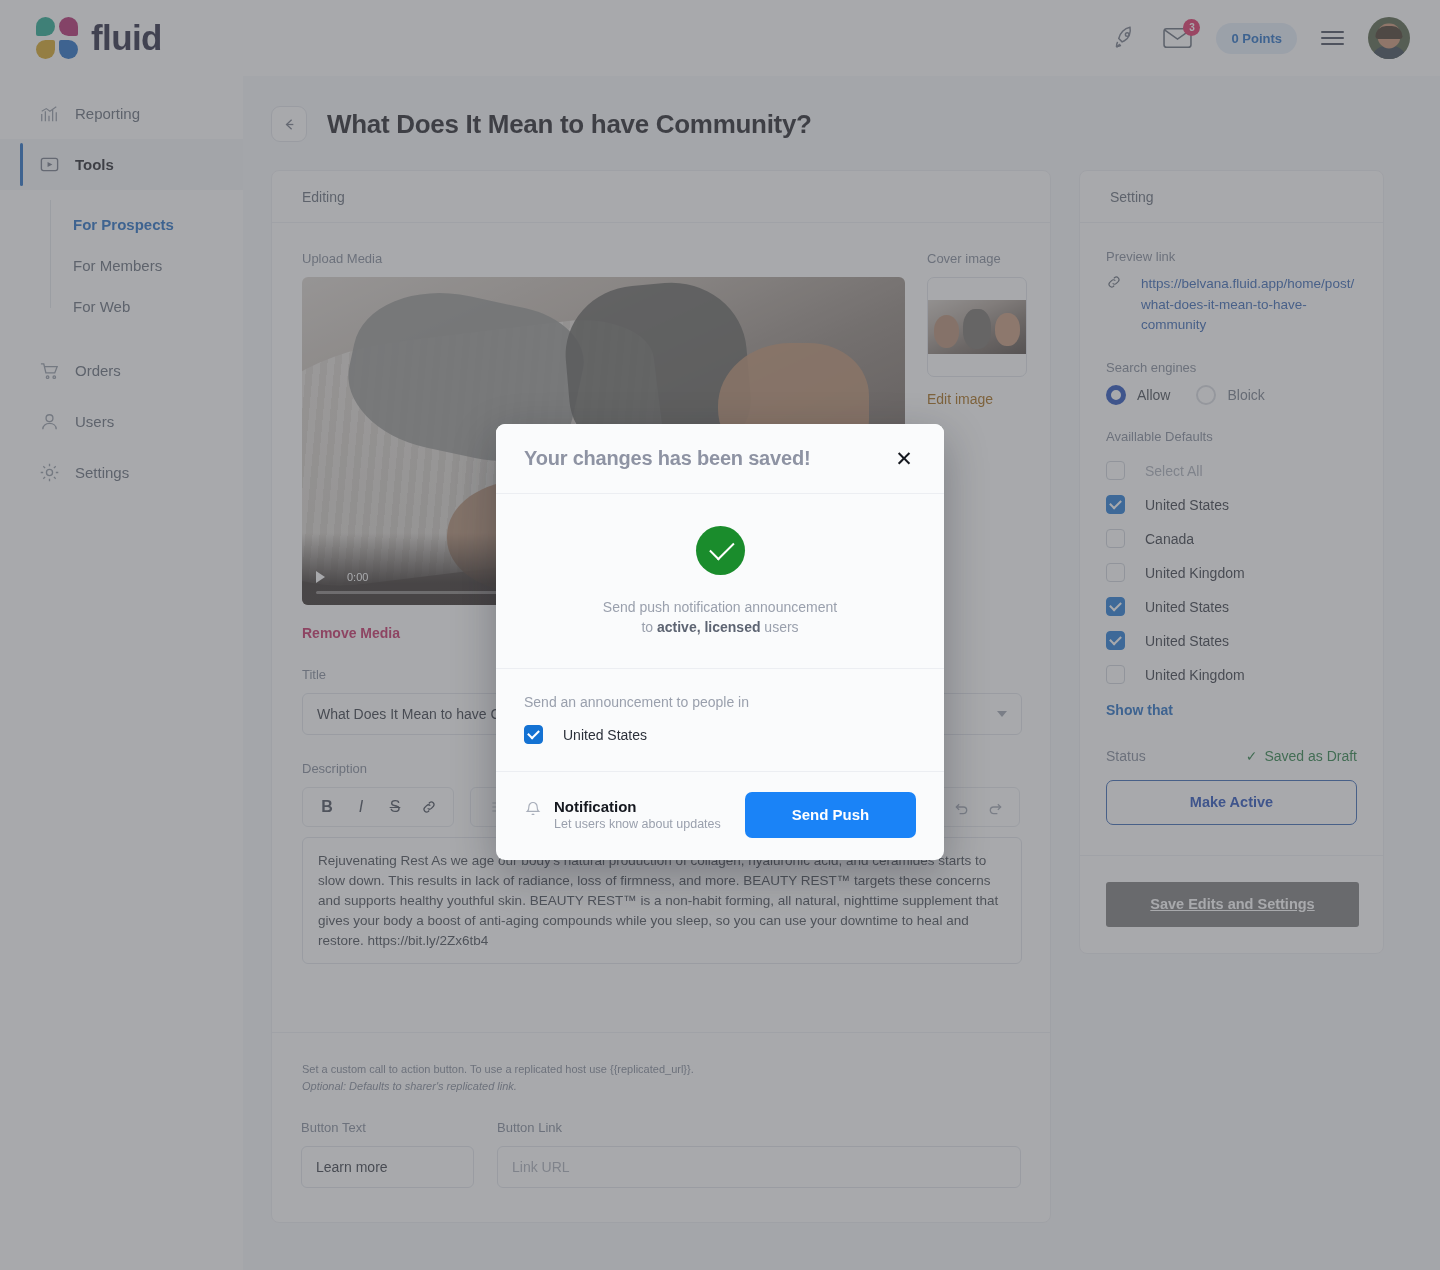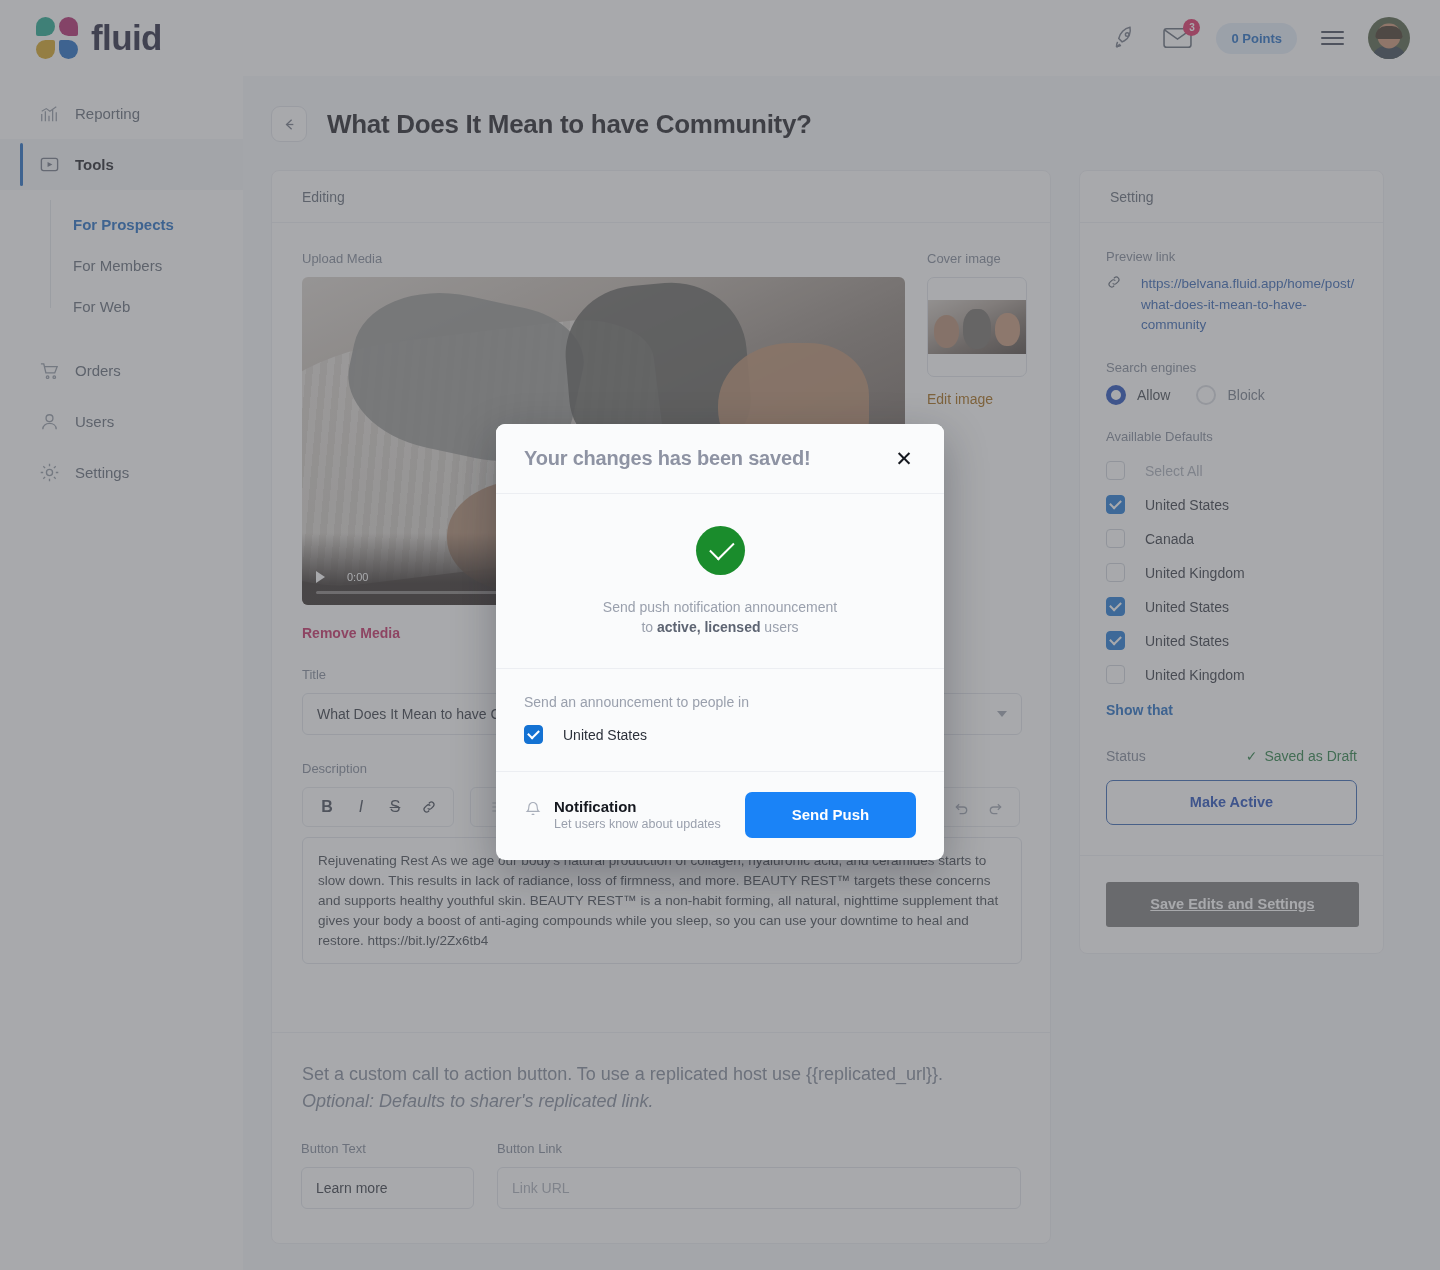--- a/index.html
+++ b/index.html
@@ -267,21 +267,21 @@
 
   .textarea-box {
     margin-top: 10px;
     width: 720px; height: 127px; border-radius: 6px;
     border: 1px solid #dfe3e9; background: #fff;
     padding: 13px 15px;
     font-size: 13.5px; line-height: 1.48; color: #3a4049;
   }
 
   .divider-row { border-top: 1px solid #eef0f3; margin-top: 34px; }
-  .cta-note { font-size: 18px; color: #7b8494; line-height: 1.5; }
+  .cta-note { font-size: 11px; color: #7b8494; line-height: 1.5; }
   .cta-note em { font-style: italic; display: block; }
   .cta-fields { display: flex; gap: 23px; margin-top: 26px; justify-content: center; }
   .sel-box {
     width: 173px; height: 42px; border-radius: 6px;
     border: 1px solid #dfe3e9; background: #fff;
     display: flex; align-items: center; padding: 0 14px;
     font-size: 14px; color: #2b303a; position: relative;
   }
   .link-box {
     width: 524px; height: 42px; border-radius: 6px;

